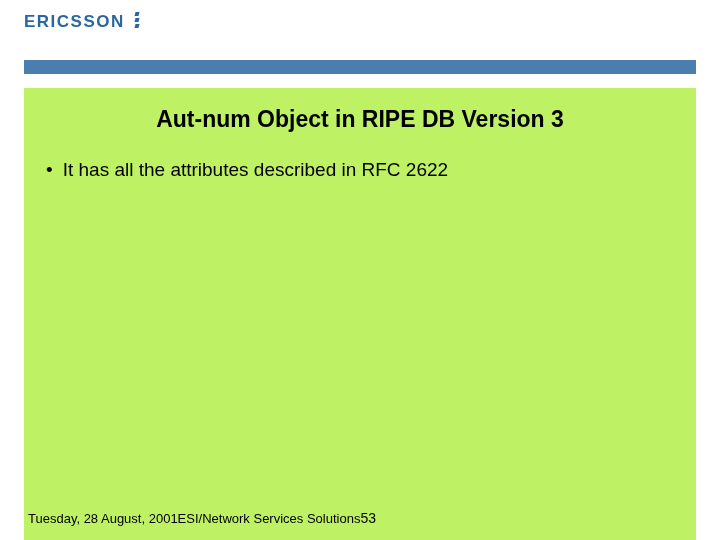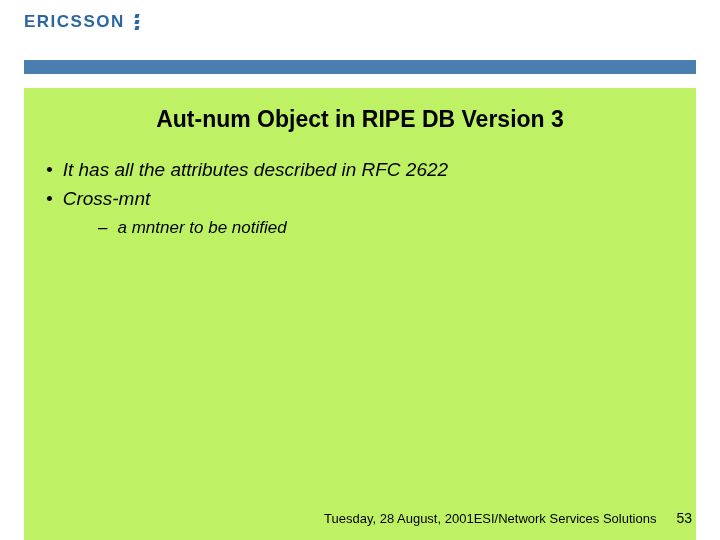--- a/index.html
+++ b/index.html
@@ -1,35 +1,35 @@
 <!DOCTYPE html>
 <html><head>
 <meta charset="utf-8">
 <style>
   * { margin: 0; padding: 0; box-sizing: border-box; }
   html, body { width: 720px; height: 540px; font-family: Arial, Helvetica, sans-serif; background: #ffffff; }
   .slide { position: relative; width: 720px; height: 540px; }
   .header { position: absolute; top: 0; left: 0; width: 100%; height: 60px; }
-  .logo { position: absolute; top: 12px; left: 24px; display: flex; align-items: center; gap: 4px; }
+  .logo { position: absolute; top: 12px; left: 24px; display: flex; gap: 4px; }
   .logo-text { font-size: 17px; font-weight: bold; letter-spacing: 1.5px; color: #2a66a0; }
   .logo-bars { display: inline-flex; flex-direction: column; gap: 2px; margin-left: 6px; position: relative; }
   .logo-bar { width: 4px; height: 4px; background: #2a66a0; transform: skewX(-15deg); }
   .header-line { position: absolute; top: 60px; left: 24px; width: 672px; height: 14px; background: #4a7eb0; }
   .content-box { position: absolute; top: 88px; left: 24px; width: 672px; height: 460px; background: #bef264; }
   .title { text-align: center; font-size: 23px; font-weight: bold; color: #000; padding-top: 18px; padding-bottom: 24px; }
-  .bullets { padding-left: 18px; color: #000; font-style: italic; }
+  .bullets { padding-left: 18px; color: #000; }
   .b1 { font-size: 19px; line-height: 1.4; list-style: none; }
   .b1 > li { padding-left: 20px; text-indent: -16px; margin-bottom: 2px; }
   .b1 > li::before { content: "•"; padding-right: 10px; }
   .b2 { font-size: 17px; list-style: none; padding-left: 36px; margin-top: 4px; margin-bottom: 6px; }
   .b2 > li { padding-left: 16px; text-indent: -16px; }
   .b2 > li::before { content: "–"; padding-right: 10px; }
-  .footer { position: absolute; bottom: 14px; left: 0; width: 100%; padding: 0 28px; display: flex; justify-content: flex-end; align-items: baseline; }
+  .footer { position: absolute; bottom: 14px; left: 0; width: 100%; padding: 0 28px; display: flex; justify-content: flex-start; align-items: baseline; }
   .footer-left { font-size: 13px; color: #000; }
-  .footer-right { display: flex; align-items: baseline; gap: 20px; }
+  .footer-right { display: flex; align-items: baseline; }
   .footer-org { font-size: 13px; color: #000; }
   .footer-page { font-size: 14px; color: #000000; }
 </style>
 </head>
 <body>
 
 <div class="slide">
 
   <div class="header">
     <div class="logo">
@@ -42,25 +42,20 @@
     </div>
   </div>
 
   <div class="header-line"></div>
 
   <div class="content-box">
     <div class="title">Aut-num Object in RIPE DB Version 3</div>
     <div class="bullets">
       <ul class="b1">
         <li><span>It has all the attributes described in RFC 2622</span></li>
-        <li><span>Cross-mnt</span>
-          <ul class="b2">
-            <li><span>a mntner to be notified</span></li>
-          </ul>
-        </li>
       </ul>
     </div>
   </div>
 
   <div class="footer">
     <div class="footer-left">Tuesday, 28 August, 2001</div>
     <div class="footer-right">
       <span class="footer-org">ESI/Network Services Solutions</span>
       <span class="footer-page">53</span>
     </div>

